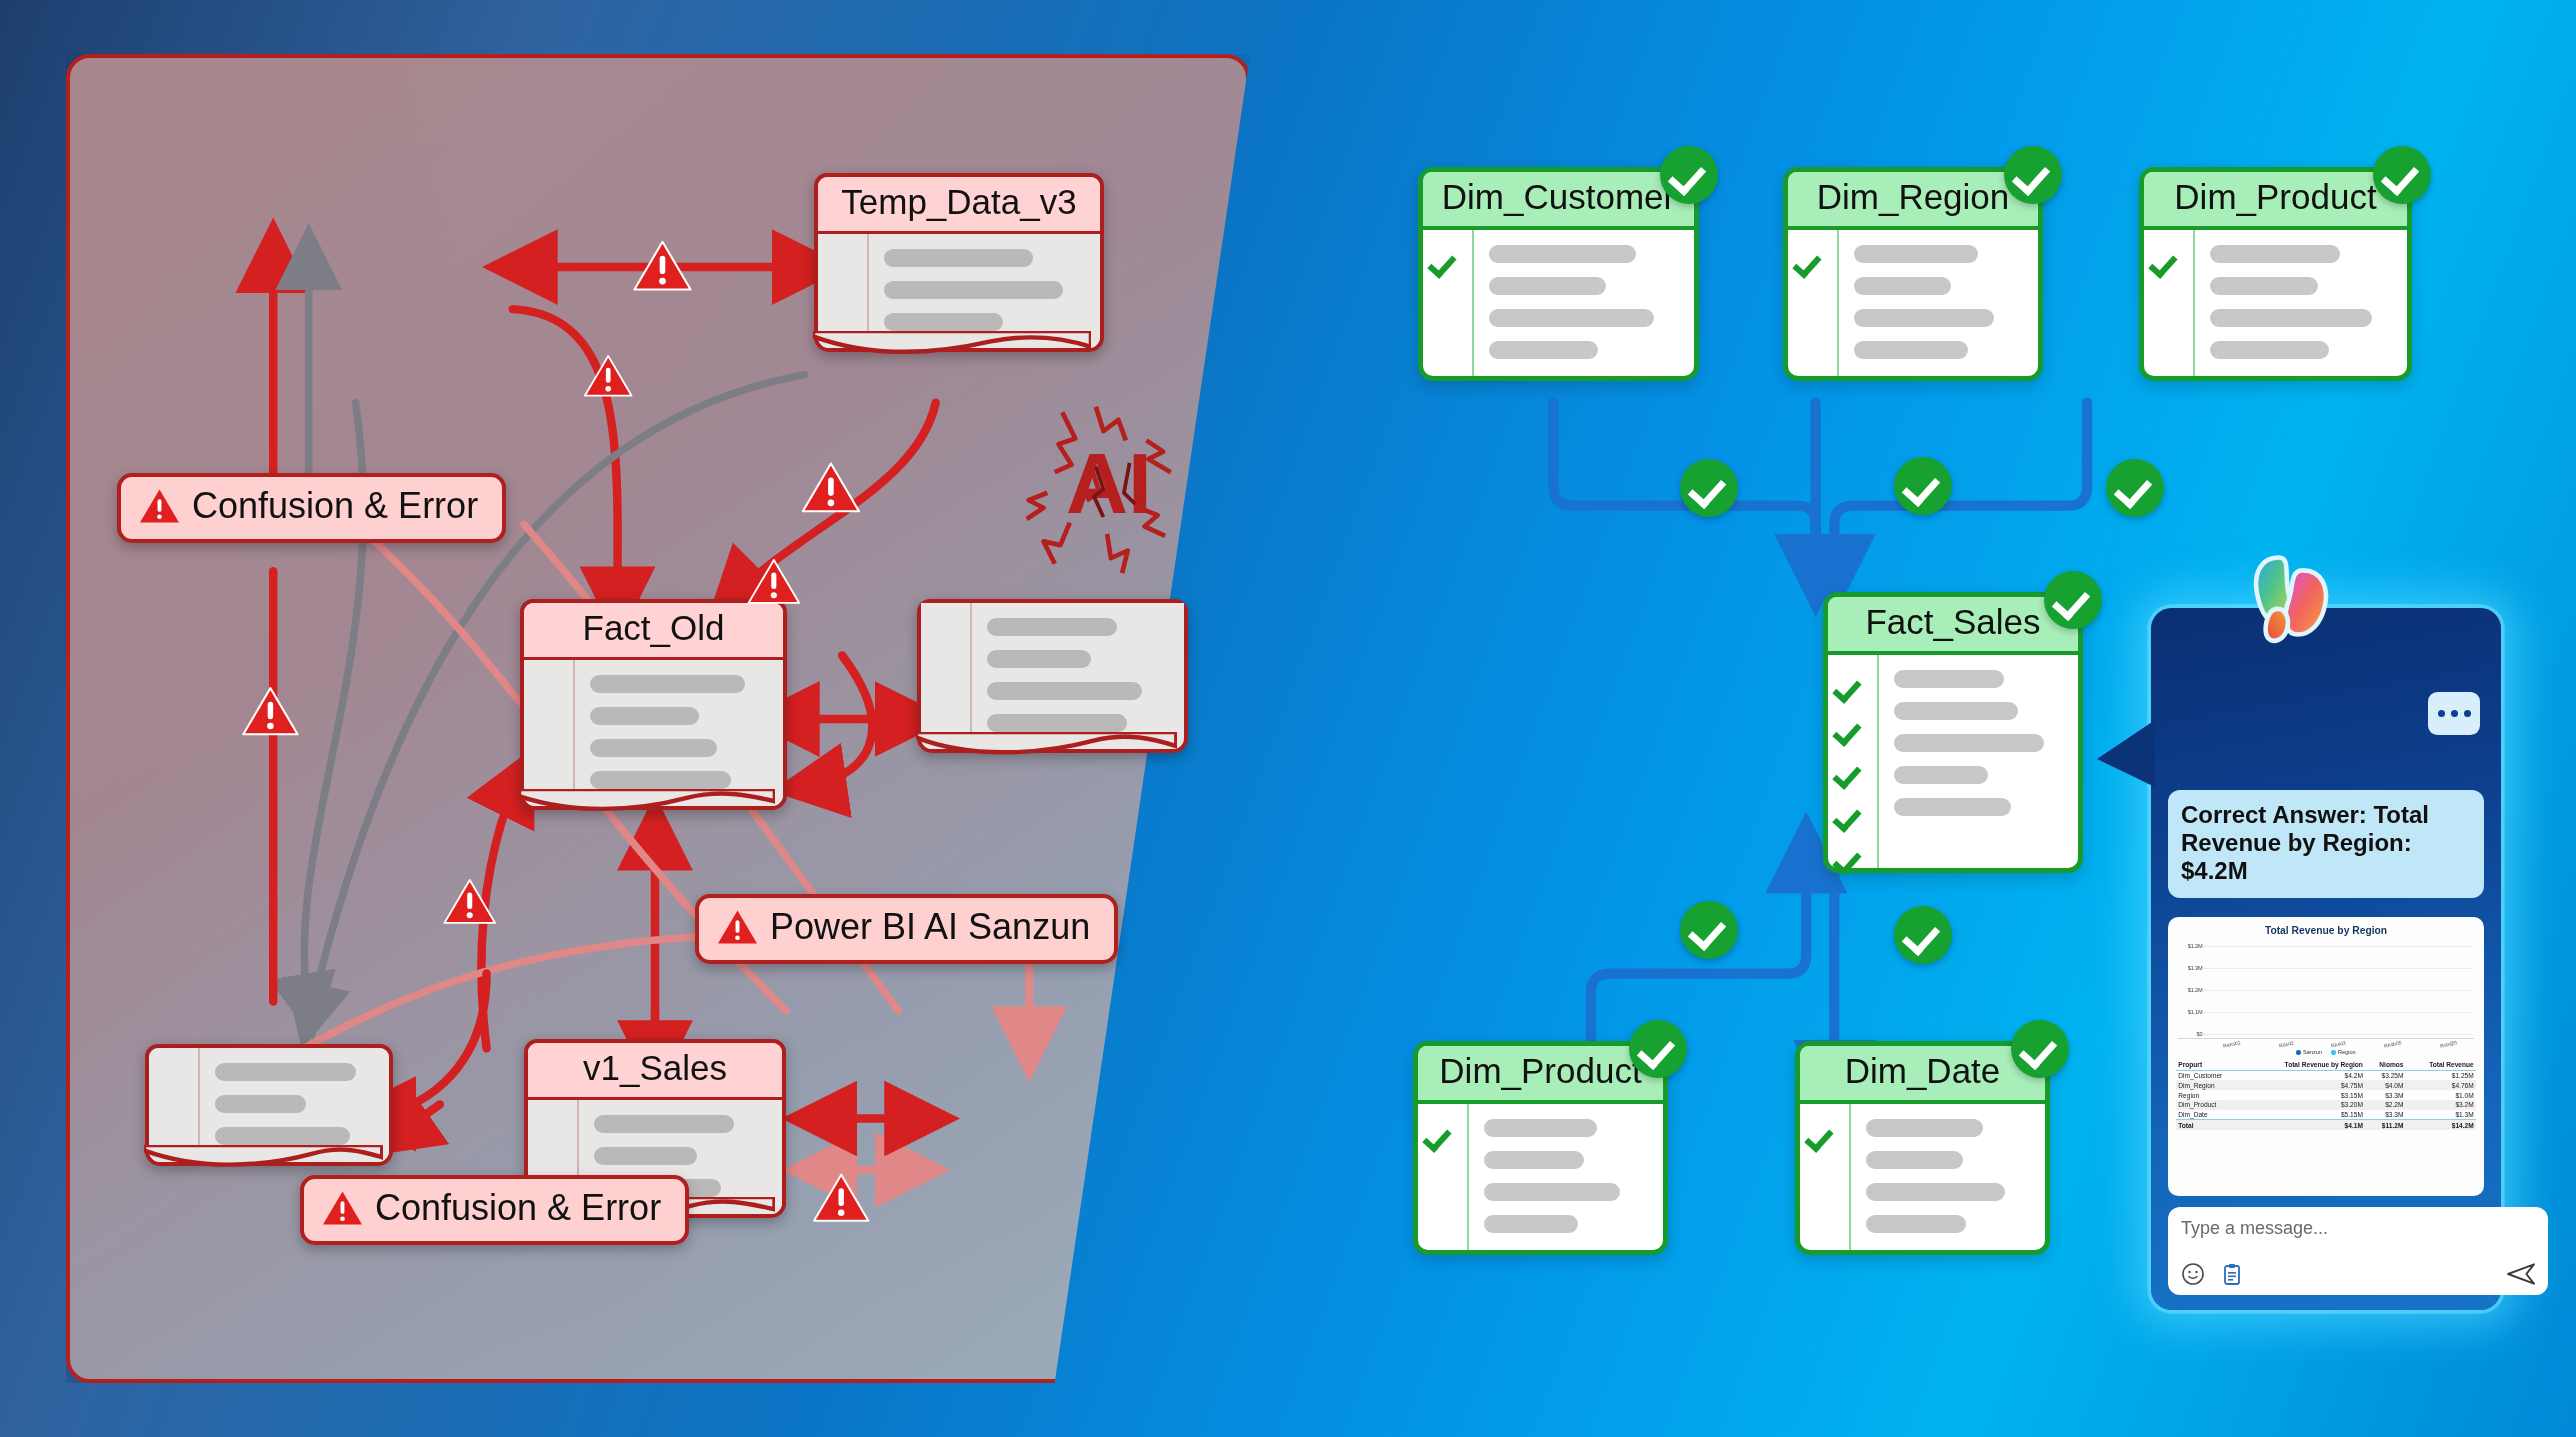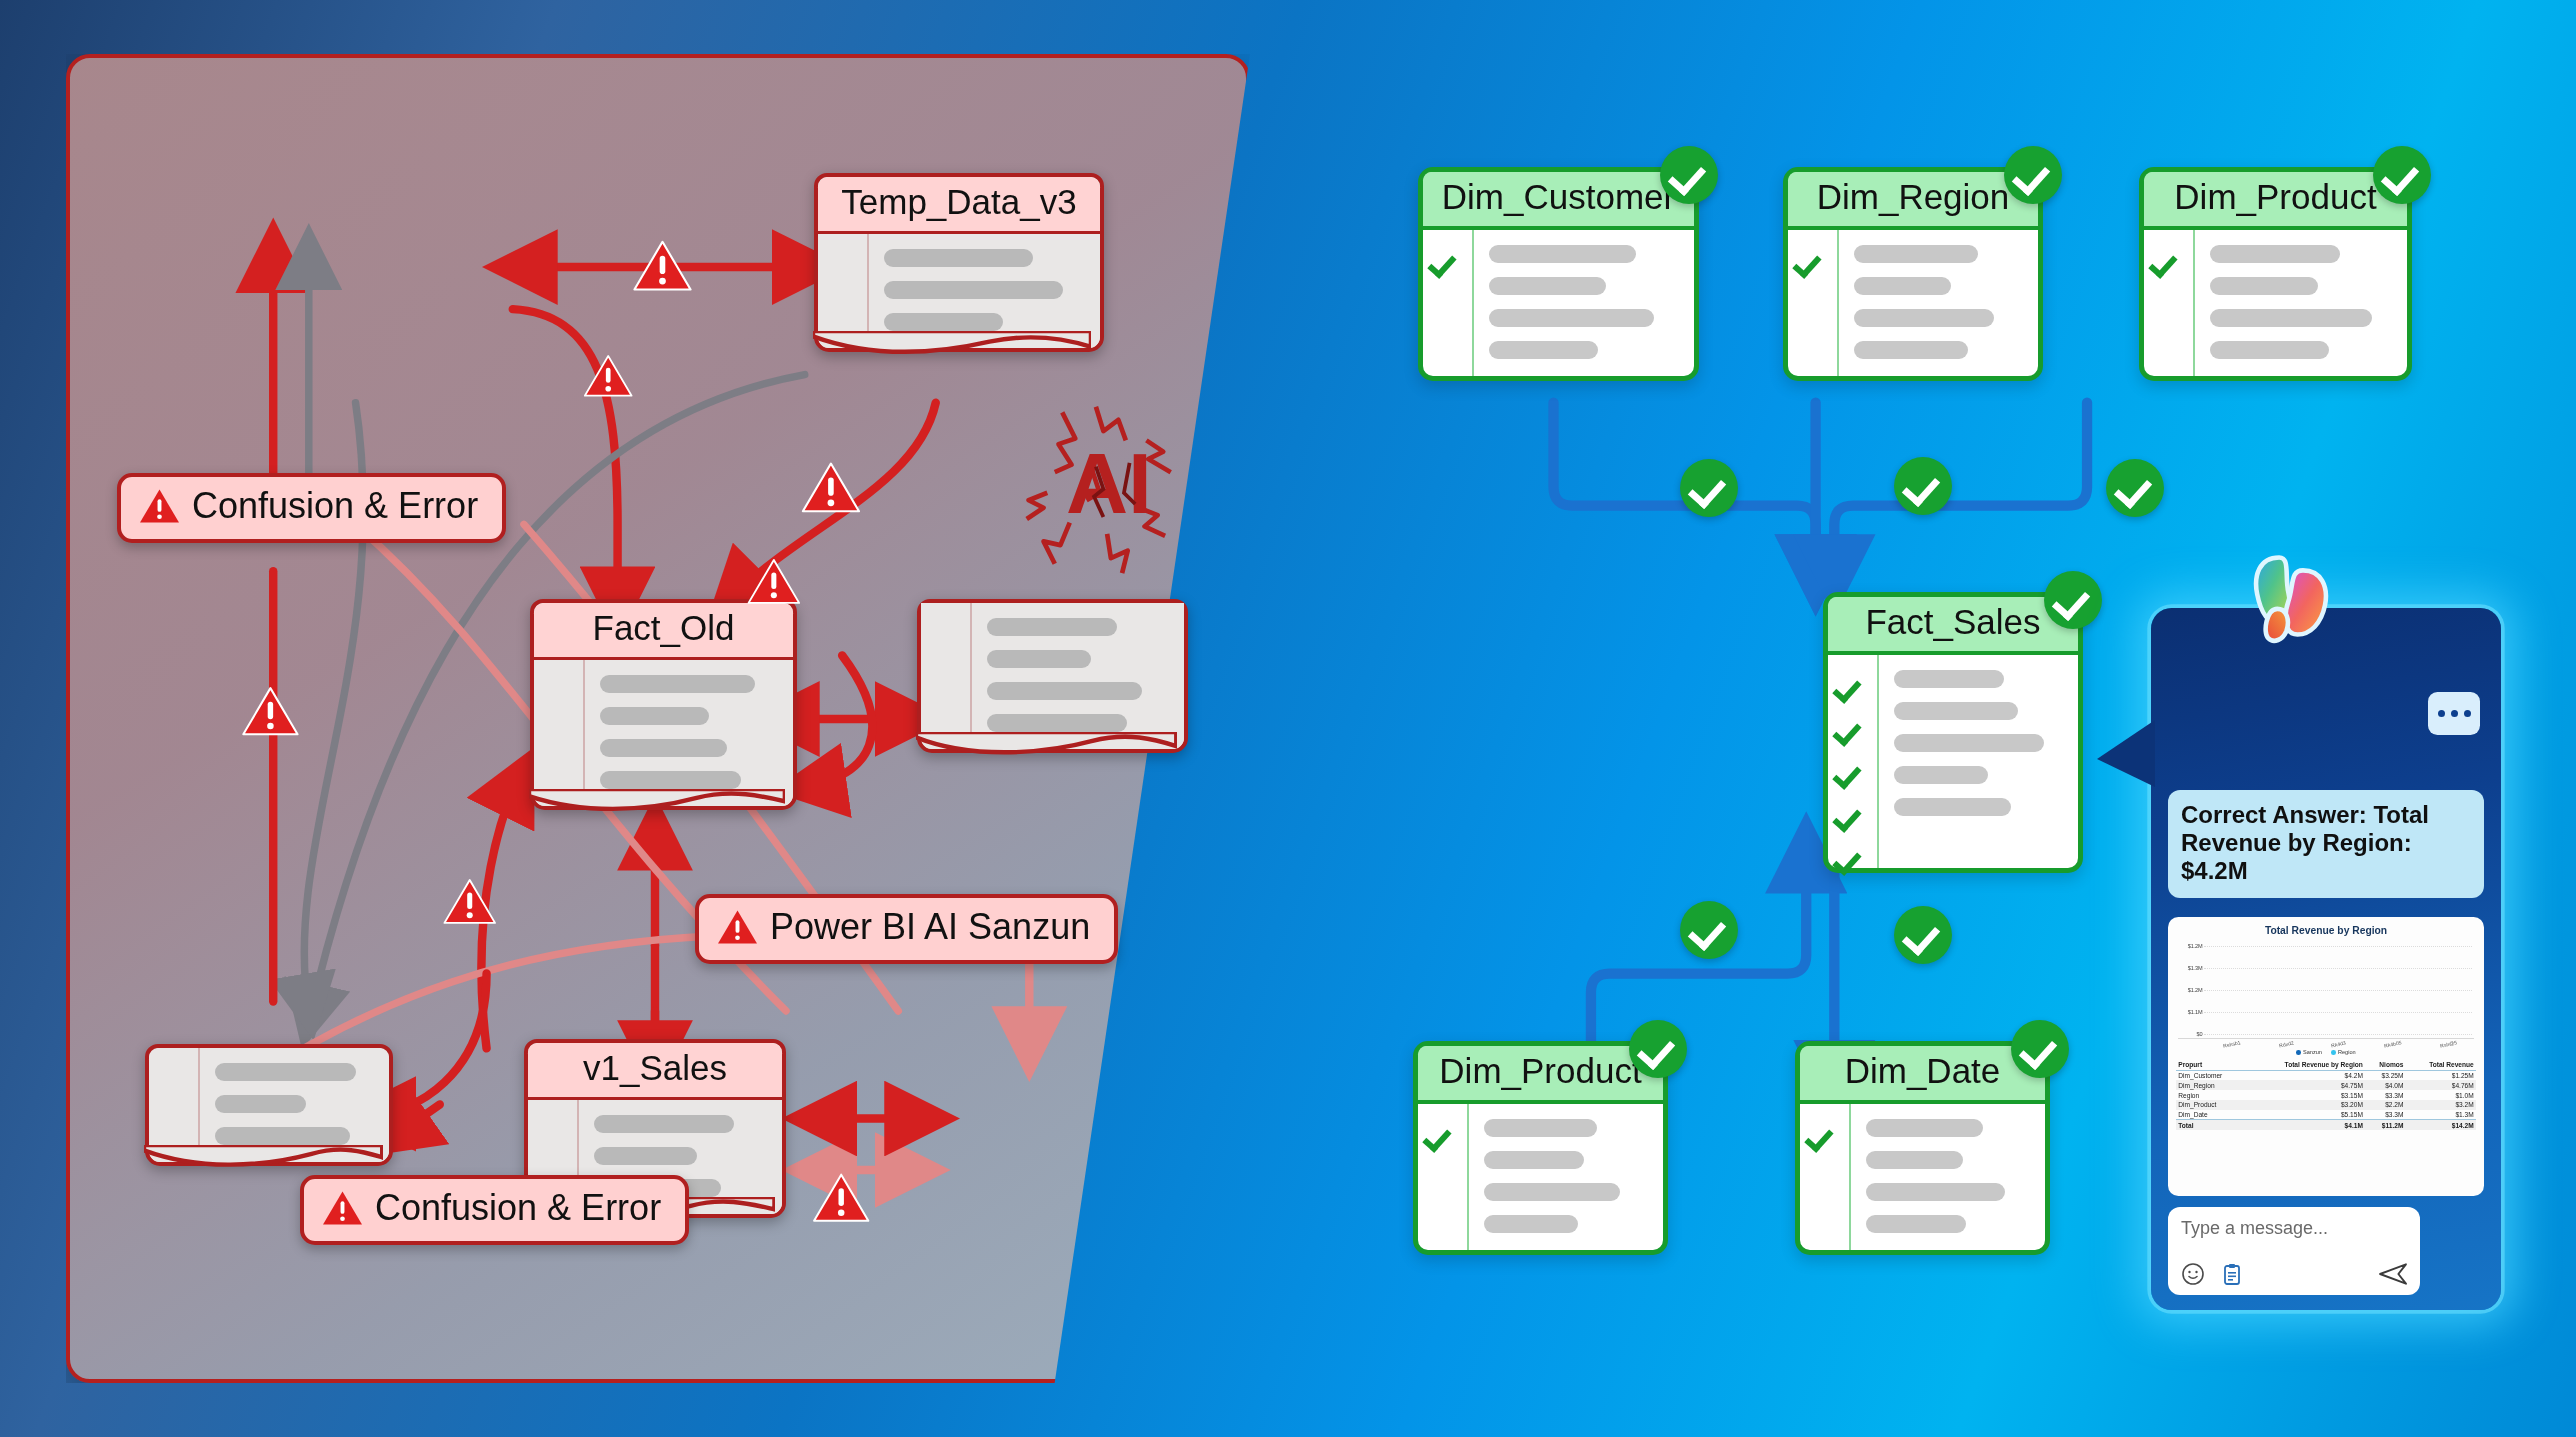--- a/index.html
+++ b/index.html
@@ -117,21 +117,21 @@
     font-size:6.6px; color:#1b1b1b; }
   table.mini th { font-weight:700; padding:1.9px 1.9px; border-bottom:0.9px solid #9fc7de; }
   table.mini th:first-child, table.mini td:first-child { text-align:left; }
   table.mini th:nth-child(2), table.mini td:nth-child(2) { text-align:right; }
   table.mini th:nth-child(3), table.mini td:nth-child(3),
   table.mini th:nth-child(4), table.mini td:nth-child(4) { text-align:right; }
   table.mini td { padding:1.4px 1.9px; }
   table.mini tbody tr:nth-child(even) { background:#f0f0f0; }
   table.mini tr.total td { font-weight:700; border-top:0.9px solid #9fc7de; }
 
-  .composer { position:absolute; left:17px; bottom:15px; width:252px; height:88px;
+  .composer { position:absolute; left:17px; bottom:15px; width:380px; height:88px;
     background:#fff; border-radius:12px; padding:11.2px 13px; }
   .composer .ph { font-size:18px; color:#6a6a6a; }
   .composer .icons { position:absolute; left:13px; bottom:9.4px; right:13px;
     display:flex; align-items:center; gap:15px; }
   .composer .send { margin-left:auto; }
 
   .copilot { position:absolute; left:2237px; top:552px; width:110px; height:110px; }
 </style>
 </head>
 <body>
@@ -207,21 +207,21 @@
         <i style="width:75%"></i>
           <i style="width:90%"></i>
           <i style="width:60%"></i>
       </div>
     </div>
     <svg class="torn" viewBox="0 0 315 34" preserveAspectRatio="none">
       <path d="M0,6 C60,28 130,28 200,12 C250,2 290,10 315,18 L315,0 L0,0 Z" fill="#e9e7e6" stroke="#ad1f1f" stroke-width="5"></path>
     </svg>
   </div>
 
-  <div class="node bad" style="left:520px;top:599px;width:267px;margin-left:10px;">
+  <div class="node bad" style="left:520px;top:599px;width:267px;">
     <div class="hdr">Fact_Old</div>
     <div class="body">
       <div class="gutter"></div>
       <div class="rows">
         <i style="width:88%"></i>
           <i style="width:62%"></i>
           <i style="width:72%"></i>
           <i style="width:80%"></i>
       </div>
     </div>

